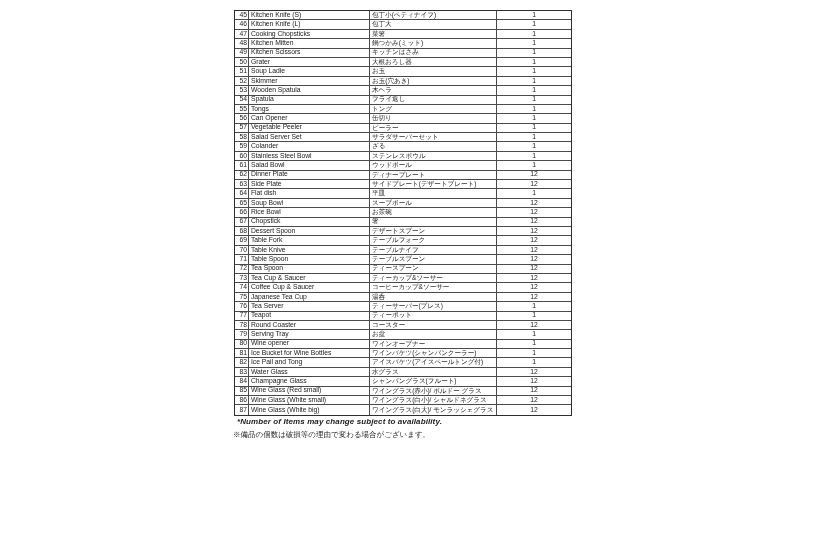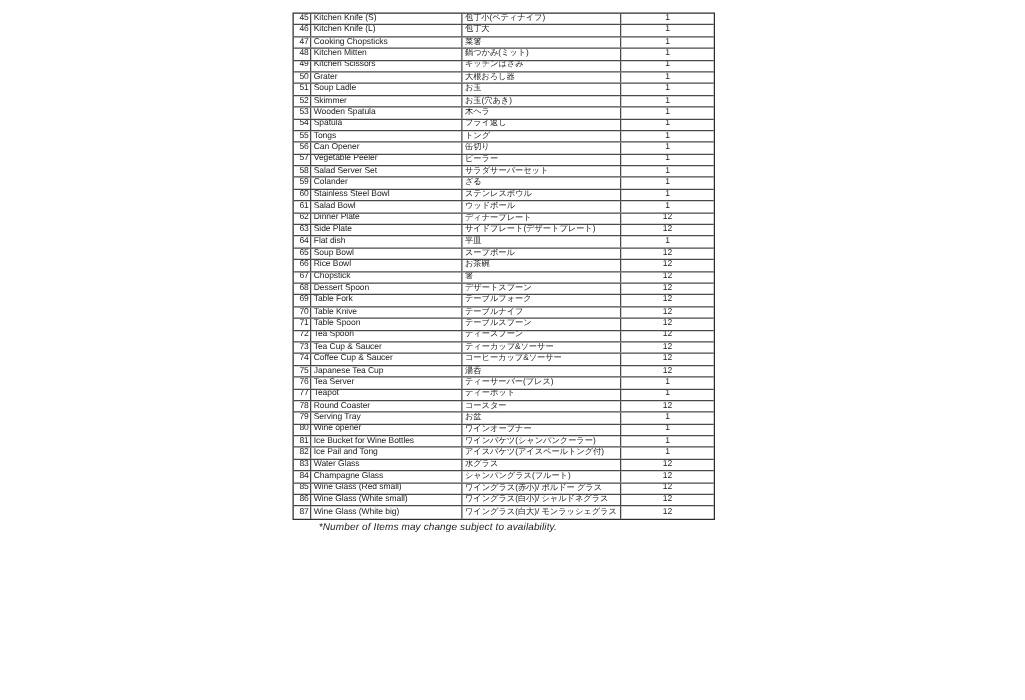--- a/index.html
+++ b/index.html
@@ -67,25 +67,25 @@
     border-right: 1px solid #4a4a4a;
     padding-left: 2px;
     font-size: 6.6px;
   }
   .c-qty {
     flex: 1;
     justify-content: center;
   }
   .footnote-en {
     position: absolute;
-    left: 255px;
+    left: 237px;
     top: 417px;
     font-size: 8px;
     font-style: italic;
-    font-weight: 400;
+    font-weight: 700;
     letter-spacing: 0.1px;
     color: #222222;
   }
   .footnote-ja {
     position: absolute;
     left: 233px;
     top: 430px;
     font-size: 7.5px;
     color: #222222;
   }
@@ -352,14 +352,15 @@
       <div class="row">
         <div class="cell c-no">87</div>
         <div class="cell c-en">Wine Glass (White big)</div>
         <div class="cell c-ja">ワイングラス(白大)/ モンラッシェグラス</div>
         <div class="cell c-qty">12</div>
       </div>
     </div>
 
   <div class="footnote-en">*Number of Items may change subject to availability.</div>
 
+  <div class="footnote-ja">※備品の個数は破損等の理由で変わる場合がございます。</div>
 
 </div>
 
 </body></html>

